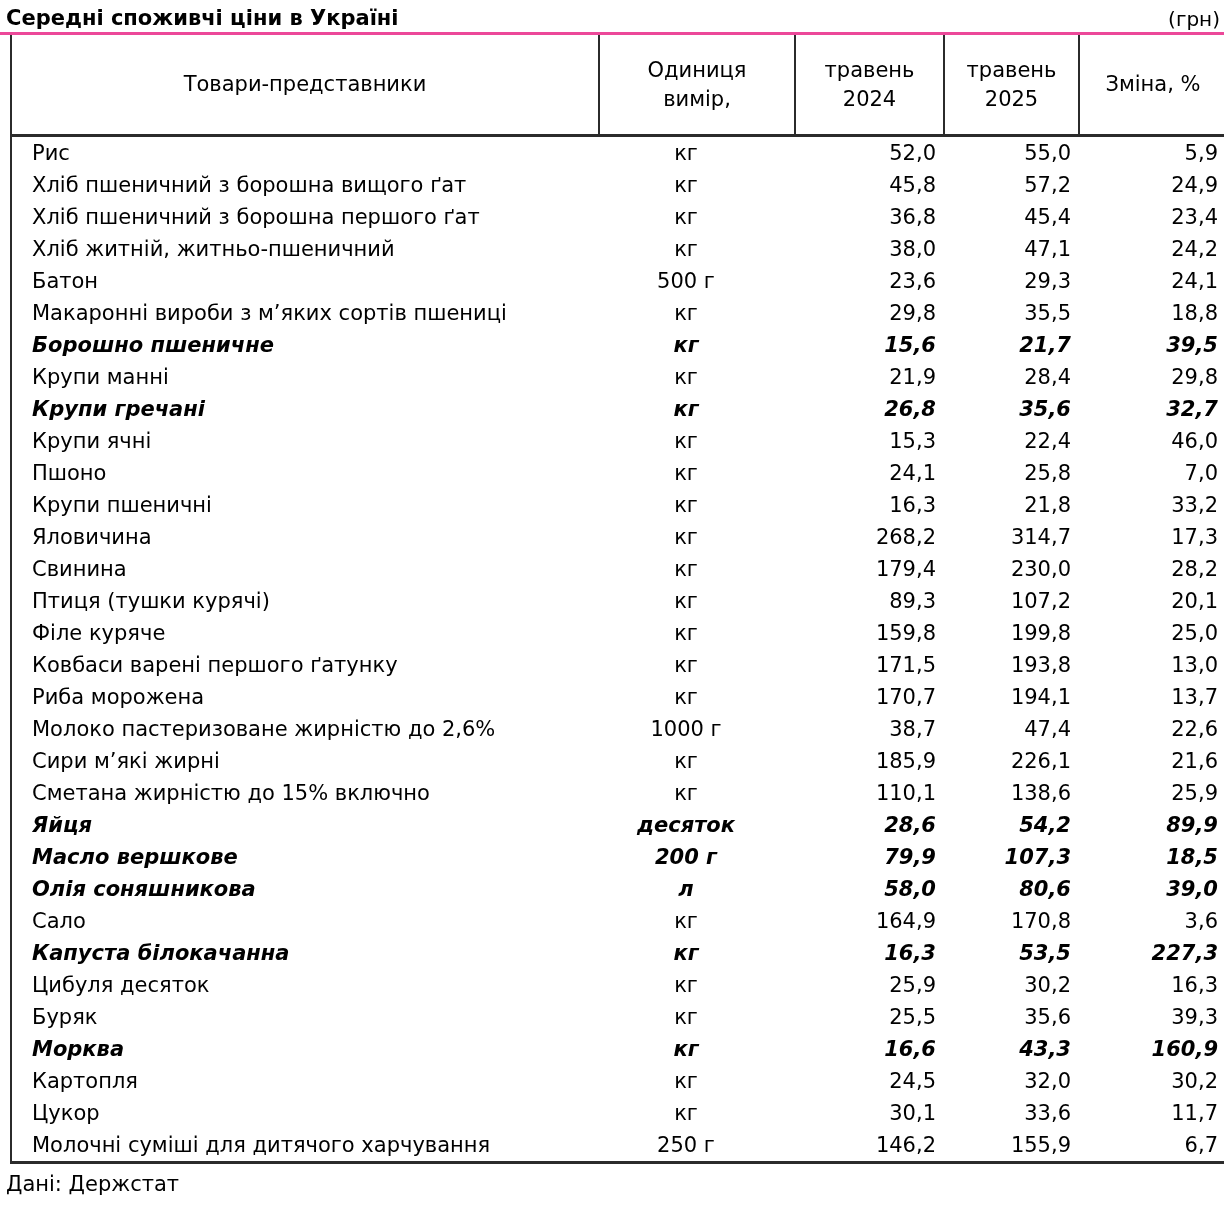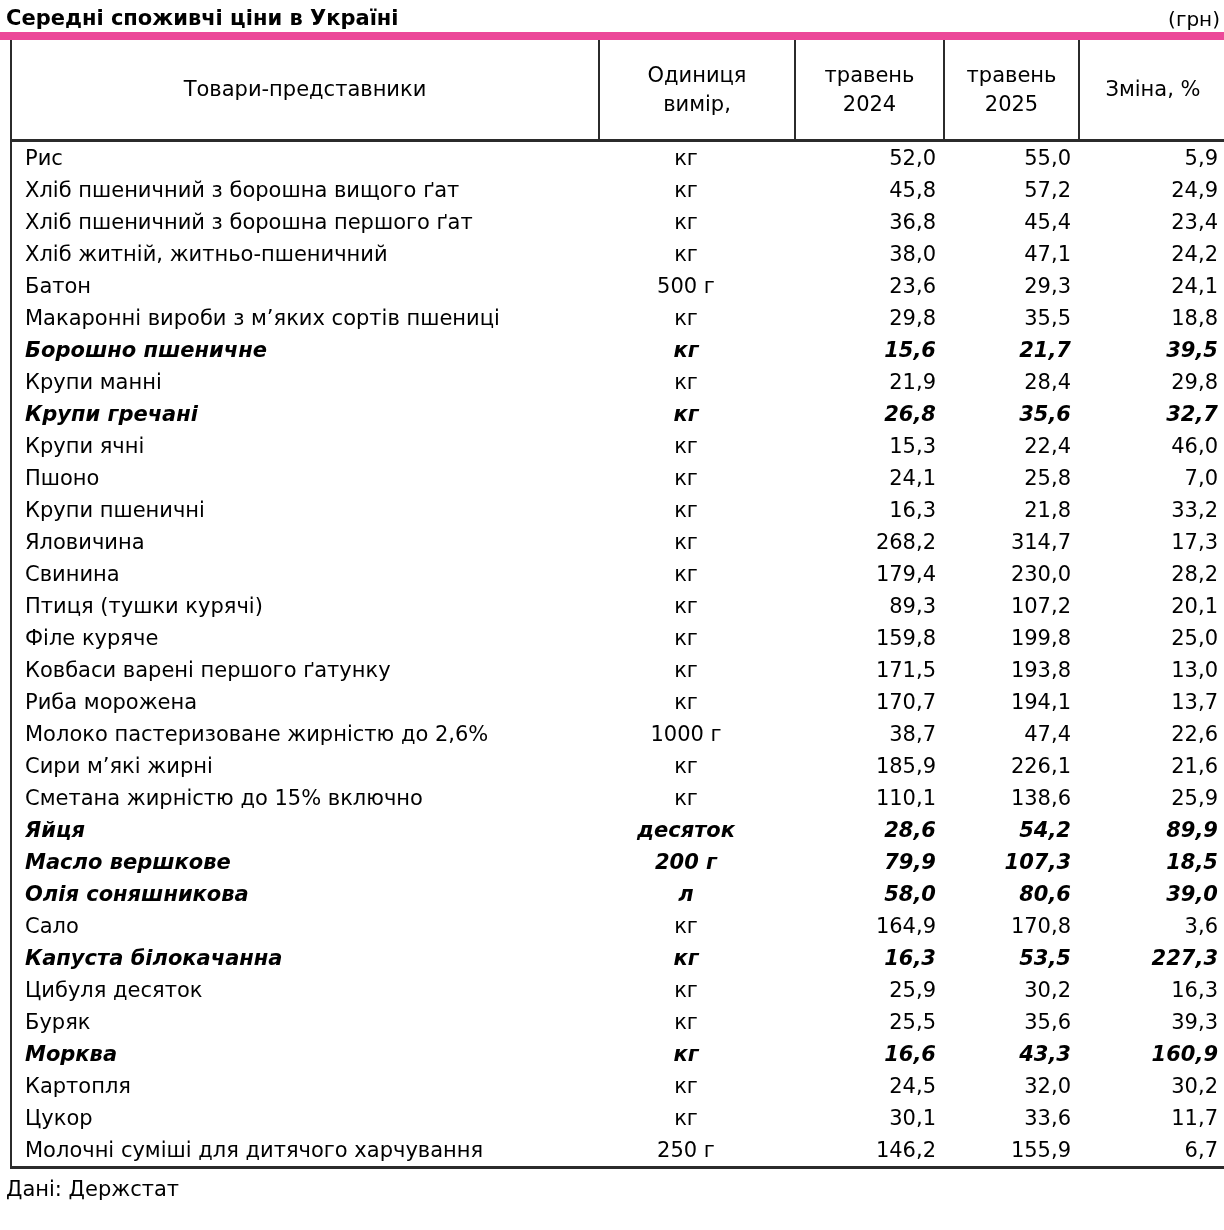--- a/index.html
+++ b/index.html
@@ -6,21 +6,21 @@
   body{
     width:1224px;height:1230px;
     font-family:"DejaVu Sans","Liberation Sans",sans-serif;
     color:#000000;
     -webkit-font-smoothing:antialiased;
   }
   .page{width:1224px;}
   .title-bar{
     display:flex;justify-content:space-between;align-items:flex-end;
     padding:5px 4px 1px 6px;
-    border-bottom:8px solid #ec4899;
+    border-bottom:3px solid #ec4899;
   }
   .title{font-size:21px;font-weight:bold;line-height:26px;}
   .currency-note{font-size:20px;line-height:24px;}
   table.prices{
     border-collapse:collapse;
     table-layout:fixed;
     width:1219px;
     margin-left:10px;
     border-left:2px solid #2b2b2b;
     border-right:4px solid #000000;
@@ -45,21 +45,21 @@
   thead th:last-child{border-right:none;}
   thead th span{display:block;line-height:29px;}
   tbody td{
     font-size:21px;
     height:32px;
     line-height:32px;
     padding:0;
     white-space:nowrap;
     overflow:hidden;
   }
-  td.product{text-align:left;padding-left:13px;}
+  td.product{text-align:left;padding-left:20px;}
   td.unit{text-align:center;padding-right:22px;}
   td.num{text-align:right;padding-right:8px;}
   tr.bold td{font-weight:bold;font-style:italic;}
   .footer{
     font-size:21px;
     padding:8px 0 0 6px;
   }
 </style>
 </head>
 <body>

